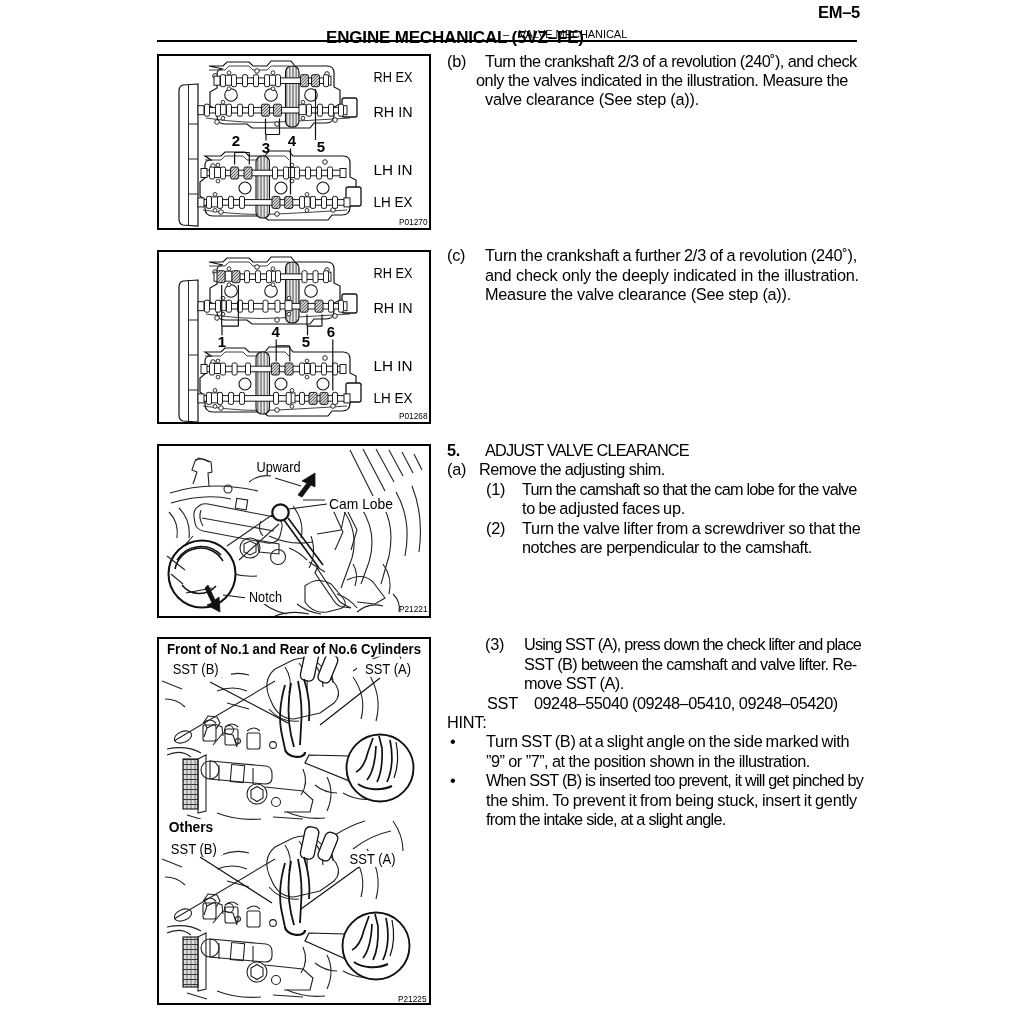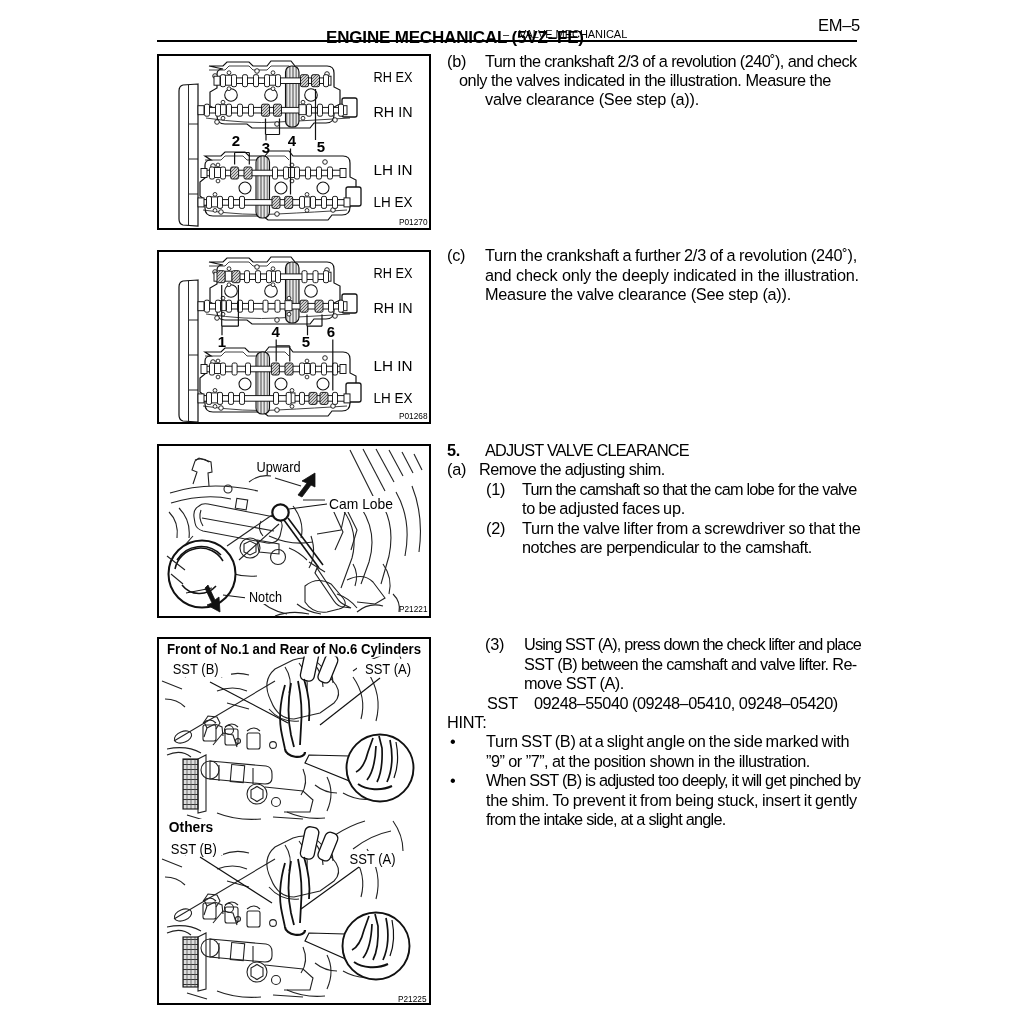--- a/index.html
+++ b/index.html
@@ -1,21 +1,21 @@
 <!DOCTYPE html>
 <html><head><meta charset="utf-8">
 <style>
 html,body{margin:0;padding:0;background:#fff;width:1024px;height:1024px;overflow:hidden}
 body{font-family:"Liberation Sans",sans-serif;color:#000;position:relative}
 .t{position:absolute;font-size:16.3px;line-height:19.4px;white-space:nowrap}
 .fig{position:absolute;background:#fff}
 svg text{font-family:"Liberation Sans",sans-serif;fill:#000}
 </style></head>
 <body>
-<div style="position:absolute;left:818px;top:16px;font-size:16.5px;font-weight:normal;letter-spacing:-0.3px">EM–5</div>
+<div style="position:absolute;left:818px;top:3px;font-size:16.5px;font-weight:bold;letter-spacing:-0.3px">EM–5</div>
 <div style="position:absolute;left:326px;top:28.2px;font-size:17px;font-weight:bold;letter-spacing:-0.17px">ENGINE MECHANICAL (5VZ–FE)</div>
 <div style="position:absolute;left:503px;top:28.2px;font-size:11px">–</div>
 <div style="position:absolute;left:519px;top:28.2px;font-size:11px;letter-spacing:-0.05px">VALVE MECHANICAL</div>
 <div style="position:absolute;left:157px;top:40px;width:700px;height:2px;background:#000"></div>
 
 <svg class="fig" style="left:157px;top:53.5px" width="274" height="176" viewBox="0 0 274 176">
 <defs>
 <pattern id="hx" width="3" height="3" patternUnits="userSpaceOnUse">
 <rect width="3" height="3" fill="#cfcfcf"></rect>
 <path d="M0,3 L3,0 M-0.5,0.5 L0.5,-0.5 M2.5,3.5 L3.5,2.5" stroke="#333" stroke-width="0.7"></path>
@@ -531,21 +531,21 @@
     <text x="13.8" y="216.5" font-size="15" textLength="46" lengthAdjust="spacingAndGlyphs">SST (B)</text>
     <rect x="190" y="214" width="62" height="16" fill="#fff" stroke="none"></rect>
     <text x="192.6" y="227" font-size="15" textLength="46" lengthAdjust="spacingAndGlyphs">SST (A)</text>
     <path d="M43,220 L115,266" stroke="#111" stroke-width="1.2" fill="none"></path>
     <path d="M202,230 L144,272" stroke="#111" stroke-width="1.2" fill="none"></path>
     <text x="269.5" y="365" font-size="9.5" textLength="28.5" lengthAdjust="spacingAndGlyphs" text-anchor="end">P21225</text>
 </svg>
 
 <div class="t" style="left:447px;top:51.6px;letter-spacing:-0.25px;word-spacing:0.0px">(b)</div>
 <div class="t" style="left:485px;top:51.6px;width:372px;letter-spacing:-0.582px;word-spacing:0.0px">Turn the crankshaft 2/3 of a revolution (240˚), and check</div>
-<div class="t" style="left:459px;top:71.0px;width:372px;letter-spacing:-0.471px;word-spacing:0.0px">only the valves indicated in the illustration. Measure the</div>
+<div class="t" style="left:476px;top:71.0px;width:372px;letter-spacing:-0.471px;word-spacing:0.0px">only the valves indicated in the illustration. Measure the</div>
 <div class="t" style="left:485px;top:90.4px;letter-spacing:-0.25px;word-spacing:0.0px">valve clearance (See step (a)).</div>
 <div class="t" style="left:447px;top:246.1px;letter-spacing:-0.25px;word-spacing:0.0px">(c)</div>
 <div class="t" style="left:485px;top:246.1px;width:372px;letter-spacing:-0.25px;word-spacing:-0.557px">Turn the crankshaft a further 2/3 of a revolution (240˚),</div>
 <div class="t" style="left:485px;top:265.5px;width:372px;letter-spacing:-0.25px;word-spacing:0.395px">and check only the deeply indicated in the illustration.</div>
 <div class="t" style="left:485px;top:284.9px;letter-spacing:-0.25px;word-spacing:0.0px">Measure the valve clearance (See step (a)).</div>
 <div class="t" style="left:447px;top:440.6px;font-weight:bold;letter-spacing:-0.25px;word-spacing:0.0px">5.</div>
 <div class="t" style="left:485px;top:440.6px;width:211px;font-weight:normal;letter-spacing:-0.81px;word-spacing:0.0px">ADJUST VALVE CLEARANCE</div>
 <div class="t" style="left:447px;top:460.1px;letter-spacing:-0.25px;word-spacing:0.0px">(a)</div>
 <div class="t" style="left:479px;top:460.1px;width:186px;letter-spacing:-0.586px;word-spacing:0.0px">Remove the adjusting shim.</div>
 <div class="t" style="left:486px;top:479.7px;letter-spacing:-0.25px;word-spacing:0.0px">(1)</div>
@@ -558,14 +558,14 @@
 <div class="t" style="left:524px;top:635.3px;width:333px;letter-spacing:-0.841px;word-spacing:0.0px">Using SST (A), press down the check lifter and place</div>
 <div class="t" style="left:524px;top:654.7px;width:333px;letter-spacing:-0.654px;word-spacing:0.0px">SST (B) between the camshaft and valve lifter. Re-</div>
 <div class="t" style="left:524px;top:674.1px;width:100px;letter-spacing:-0.518px;word-spacing:0.0px">move SST (A).</div>
 <div class="t" style="left:487px;top:693.5px;letter-spacing:-0.25px;word-spacing:0.0px">SST</div>
 <div class="t" style="left:534px;top:693.5px;width:304px;letter-spacing:-0.513px;word-spacing:0.0px">09248–55040 (09248–05410, 09248–05420)</div>
 <div class="t" style="left:447px;top:713.0px;letter-spacing:-0.25px;word-spacing:0.0px">HINT:</div>
 <div class="t" style="left:450px;top:732.4px;letter-spacing:-0.25px;word-spacing:0.0px">•</div>
 <div class="t" style="left:486px;top:732.4px;width:371px;letter-spacing:-0.25px;word-spacing:-1.195px">Turn SST (B) at a slight angle on the side marked with</div>
 <div class="t" style="left:486px;top:751.8px;width:324px;letter-spacing:-0.524px;word-spacing:0.0px">”9” or ”7”, at the position shown in the illustration.</div>
 <div class="t" style="left:450px;top:771.2px;letter-spacing:-0.25px;word-spacing:0.0px">•</div>
-<div class="t" style="left:486px;top:771.2px;width:371px;letter-spacing:-0.782px;word-spacing:0.0px">When SST (B) is adjusted too deeply, it will get pinched by</div>
+<div class="t" style="left:486px;top:771.2px;width:371px;letter-spacing:-0.782px;word-spacing:0.0px">When SST (B) is inserted too prevent, it will get pinched by</div>
 <div class="t" style="left:486px;top:790.7px;width:371px;letter-spacing:-0.25px;word-spacing:-0.694px">the shim. To prevent it from being stuck, insert it gently</div>
 <div class="t" style="left:486px;top:810.1px;width:240px;letter-spacing:-0.755px;word-spacing:0.0px">from the intake side, at a slight angle.</div>
 </body></html>

